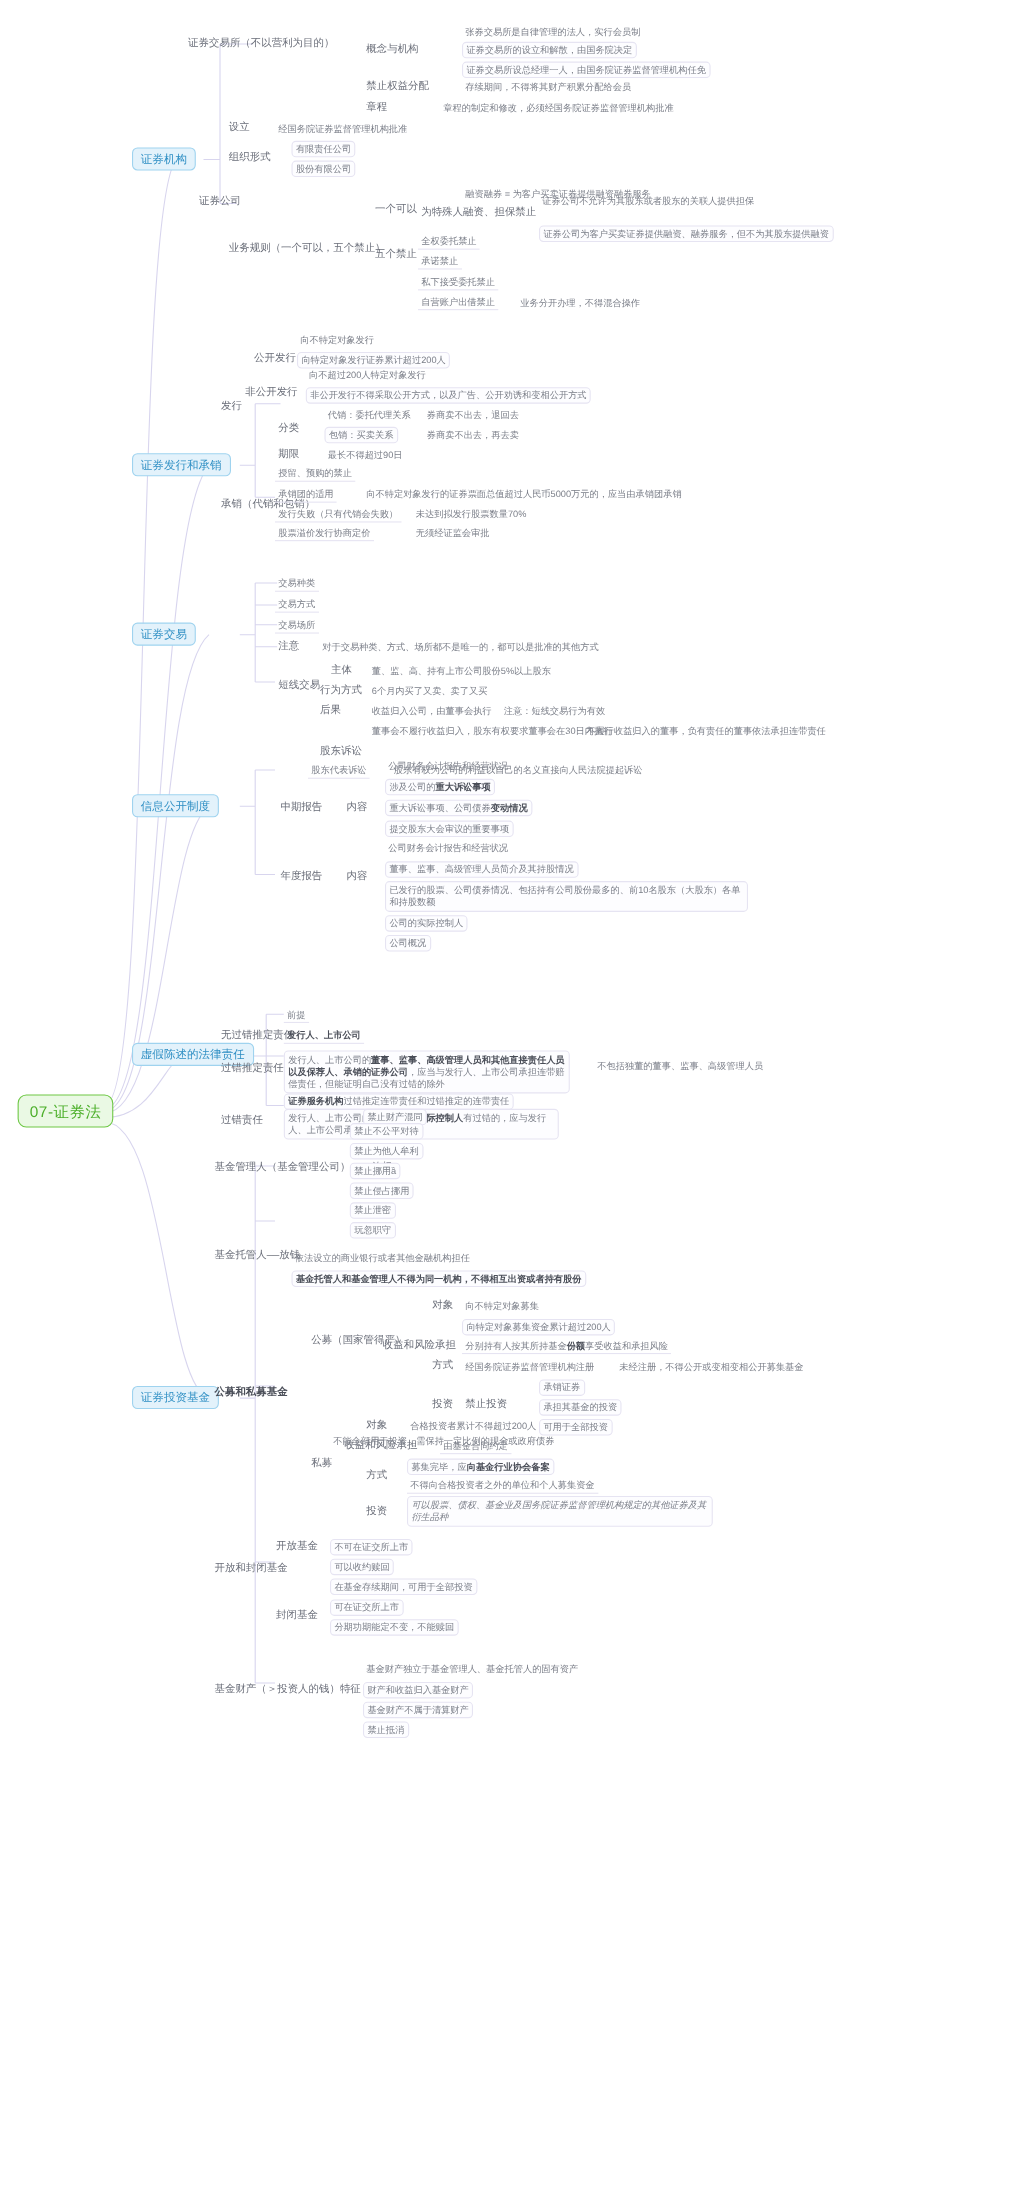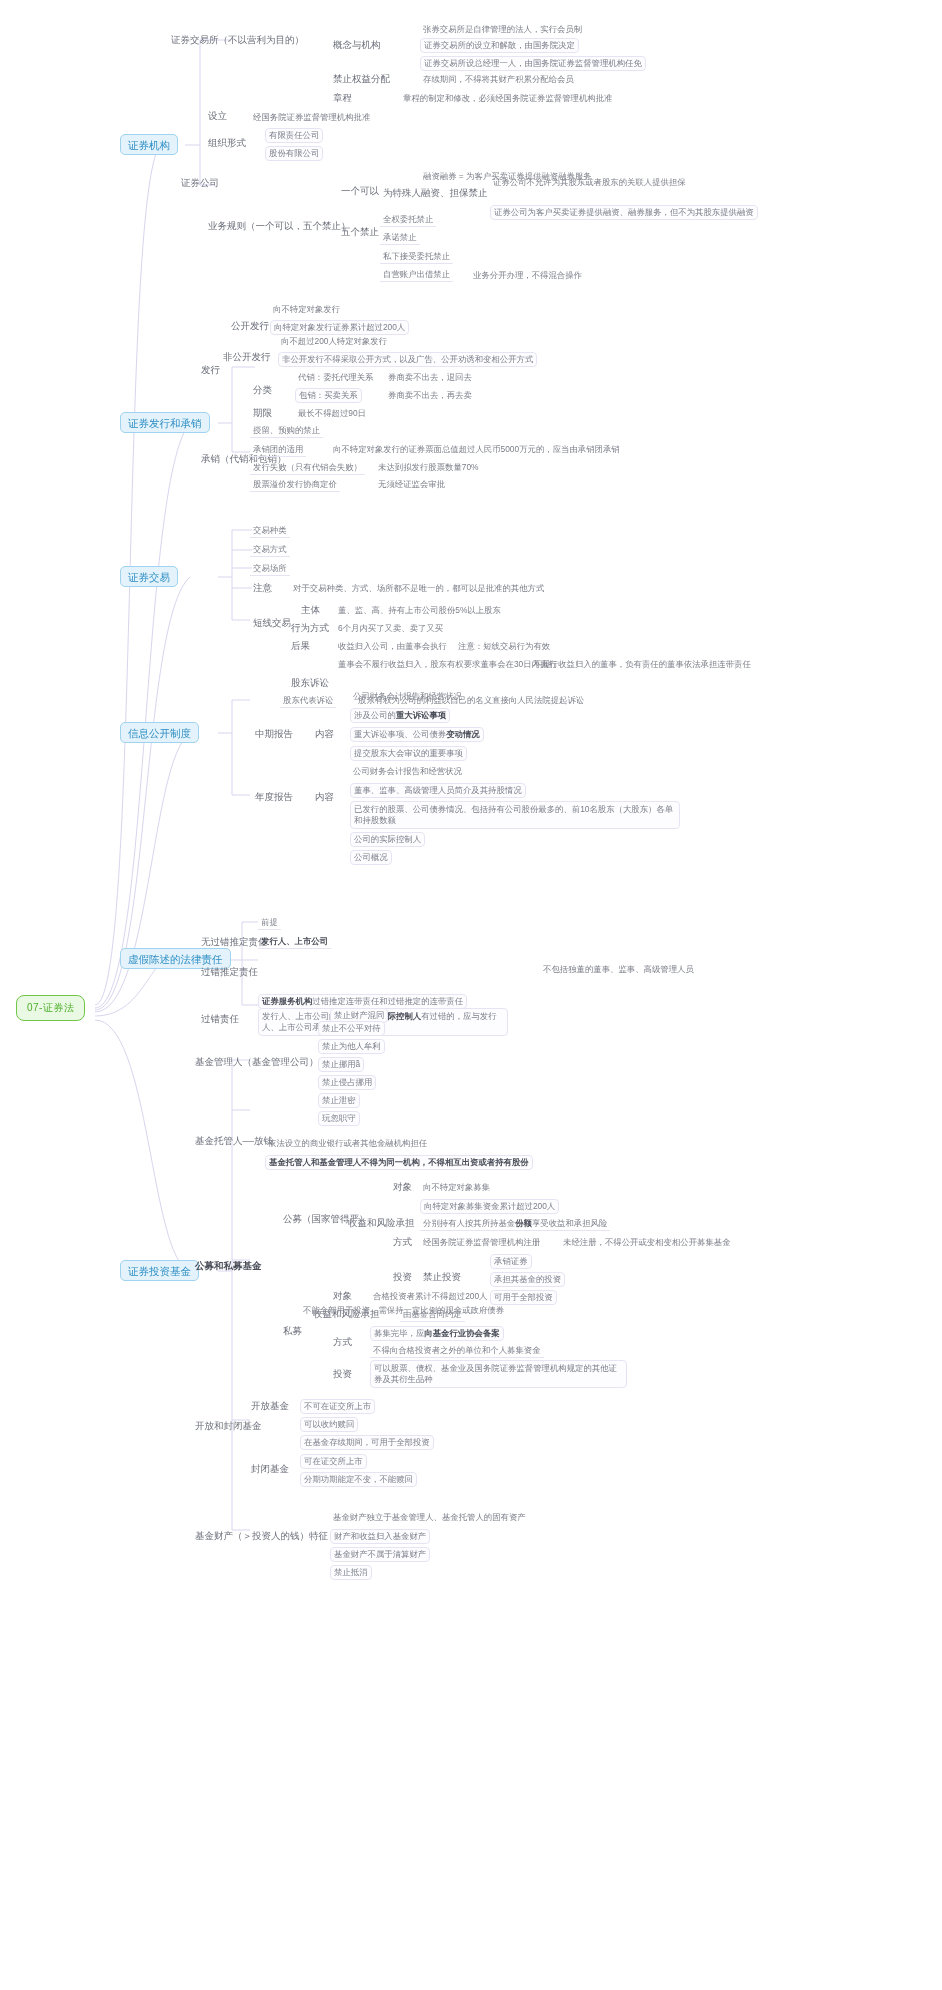--- a/index.html
+++ b/index.html
@@ -26,21 +26,21 @@
     white-space: nowrap;
     line-height: 1.15;
     color: #5b5f6b;
   }
   
   .n-root {
     background: #eaf9e4;
     border: 1.4px solid #6ec845;
     border-radius: 8px;
     color: #4caf2a;
-    font-size: 10px;
+    font-size: 14px;
     padding: 6px 10px;
     letter-spacing: .5px;
   }
   
   .n-l1 {
     background: #e3f2fb;
     border: 1px solid #9fd3ef;
     border-radius: 5px;
     color: #2f8fc4;
     font-size: 10.5px;
@@ -206,20 +206,21 @@
   <div class="node n-l3 boxed" style="left:350px; top:832px;">公司的实际控制人</div>
   <div class="node n-l3 boxed" style="left:350px; top:850px;">公司概况</div>
 
   <div class="node n-l1" style="left:120px; top:948px;">虚假陈述的法律责任</div>
 
   <div class="node n-l3" style="left:258px; top:916px;">前提</div>
   <div class="node n-l2" style="left:198px; top:935px;">无过错推定责任</div>
   <div class="node n-l3 bold" style="left:258px; top:935px;">发行人、上市公司</div>
 
   <div class="node n-l2" style="left:198px; top:965px;">过错推定责任</div>
+  <div class="node n-l3 boxed wrap2" style="left:258px; top:955px; width:260px;"><span>发行人、上市公司的</span><span class="bold">董事、监事、高级管理人员和其他直接责任人员以及</span><span class="bold">保荐人、承销的证券公司</span><span>，应当与发行人、上市公司承担连带赔偿责任，但能证明自己没有过错的除外</span></div>
   <div class="node n-plain" style="left:540px; top:963px;">不包括独董的董事、监事、高级管理人员</div>
   <div class="node n-l3 boxed" style="left:258px; top:994px;"><span class="bold">证券服务机构</span><span>过错推定连带责任和过错推定的连带责任</span></div>
 
   <div class="node n-l2" style="left:198px; top:1012px;">过错责任</div>
   <div class="node n-l3 boxed wrap2" style="left:258px; top:1008px; width:250px;"><span>发行人、上市公司的</span><span class="bold">控股股东、实际控制人</span><span>有过错的，应与发行人、上市公司承担带赔偿责任</span></div>
 
   <div class="node n-l1" style="left:120px; top:1260px;">证券投资基金</div>
 
   <div class="node n-l2" style="left:192px; top:1055px;">基金管理人（基金管理公司）——放权</div>
   <div class="node n-l3 boxed" style="left:330px; top:1008px;">禁止财产混同</div>
@@ -253,21 +254,21 @@
 
   <div class="node n-l2" style="left:280px; top:1324px;">私募</div>
   <div class="node n-l2" style="left:330px; top:1289px;">对象</div>
   <div class="node n-plain" style="left:370px; top:1290px;">合格投资者累计不得超过200人</div>
   <div class="node n-l2" style="left:310px; top:1307px;">收益和风险承担</div>
   <div class="node n-l3" style="left:400px; top:1308px;">由基金合同约定</div>
   <div class="node n-l2" style="left:330px; top:1335px;">方式</div>
   <div class="node n-l3 boxed" style="left:370px; top:1326px;"><span>募集完毕，应</span><span class="bold">向基金行业协会备案</span></div>
   <div class="node n-l3" style="left:370px; top:1344px;">不得向合格投资者之外的单位和个人募集资金</div>
   <div class="node n-l2" style="left:330px; top:1367px;">投资</div>
-  <div class="node n-l3 boxed wrap2" style="left:370px; top:1360px; width:257px;">可以股票、债权、基金业及国务院证券监督管理机构规定的其他证券及其衍生品种</div>
+  <div class="node n-l3 boxed wrap2" style="left:370px; top:1360px; width:278px;font-style:italic;">可以股票、债权、基金业及国务院证券监督管理机构规定的其他证券及其衍生品种</div>
 
   <div class="node n-l2" style="left:192px; top:1419px;">开放和封闭基金</div>
   <div class="node n-l2" style="left:248px; top:1399px;">开放基金</div>
   <div class="node n-plain" style="left:300px; top:1304px;">不能全部用于投资，需保持一定比例的现金或政府债券</div>
   <div class="node n-l3 boxed" style="left:300px; top:1399px;">不可在证交所上市</div>
   <div class="node n-l3 boxed" style="left:300px; top:1417px;">可以收约赎回</div>
   <div class="node n-l3 boxed" style="left:300px; top:1435px;">在基金存续期间，可用于全部投资</div>
   <div class="node n-l2" style="left:248px; top:1462px;">封闭基金</div>
   <div class="node n-l3 boxed" style="left:300px; top:1454px;">可在证交所上市</div>
   <div class="node n-l3 boxed" style="left:300px; top:1472px;">分期功期能定不变，不能赎回</div>

